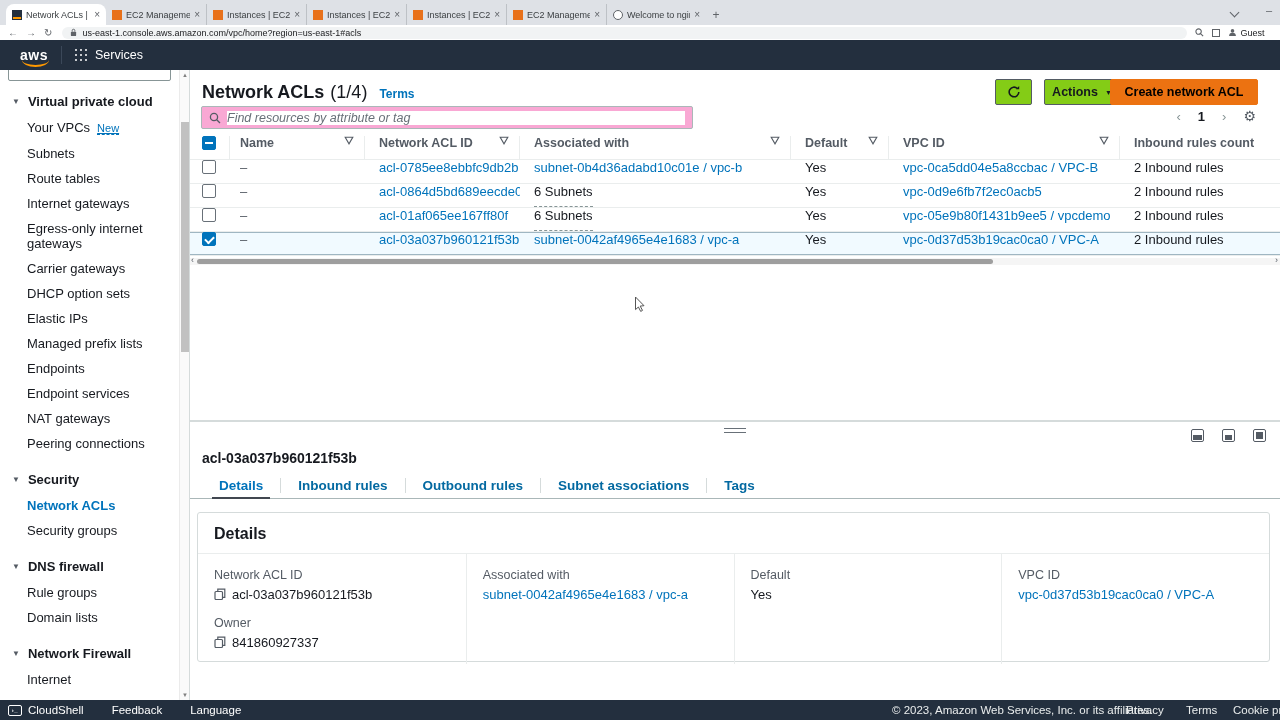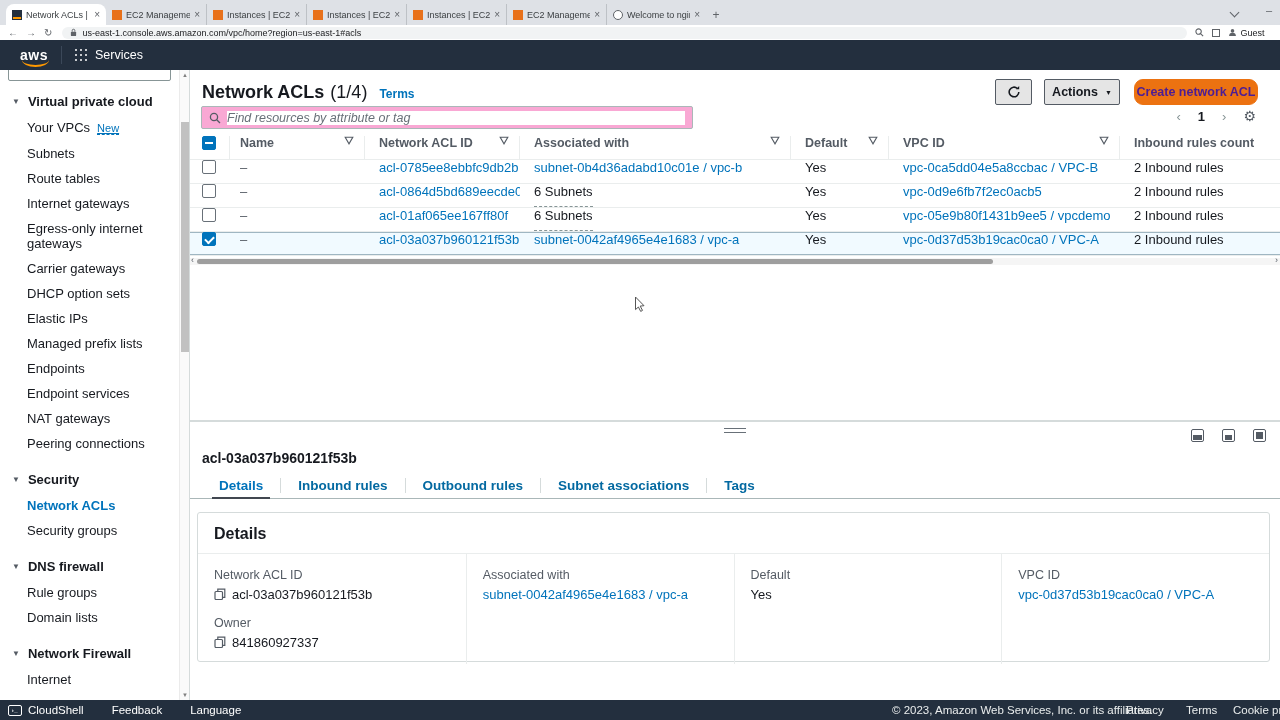--- a/index.html
+++ b/index.html
@@ -62,24 +62,24 @@
   .badge-new { color:#0073bb; font-size:11px; margin-left:7px; border-bottom:1px dashed #0073bb;text-decoration:underline; }
   .sb-scroll { position:absolute; top:0; right:0; bottom:0; width:10px; background:#fafafa; border-left:1px solid #ebebeb; }
   .sb-thumb { position:absolute; top:52px; left:1px; width:8px; height:230px; background:#c1c1c1; }
   .sb-arrow { position:absolute; left:2px; font-size:6px; color:#808080; }
 
   .content { flex:1; position:relative; background:#fff; }
   .page-hd { position:absolute; top:12px; left:12px; display:flex; align-items:baseline; gap:6px; }
   .page-title { font-size:18px; font-weight:bold; color:#16191f; }
   .page-count { font-size:18px; color:#16191f; font-weight:400; }
   .info-lnk { font-size:12px; color:#0073bb; font-weight:bold; margin-left:6px; }
-  .btn { position:absolute; top:9px; height:26px; border:1px solid #545b64; border-radius:2px; background:#e5e5e5; color:#16191f; font-weight:bold; font-size:12.5px; display:flex; align-items:center; justify-content:center; gap:7px; }
+  .btn { position:absolute; top:9px; height:26px; border:1px solid #545b64; border-radius:2px; background:#84cc16; color:#16191f; font-weight:bold; font-size:12.5px; display:flex; align-items:center; justify-content:center; gap:7px; }
   .btn-refresh { right:248px; width:37px; }
   .btn-actions { right:160px; width:76px; }
-  .btn-primary { right:22px; width:124px; background:#ec7211; border-color:#ec7211; color:#4c1d95;border-radius:9px; }
+  .btn-primary { right:22px; width:148px; background:#ec7211; border-color:#ec7211; color:#000000; }
   .filter-box { position:absolute; top:36px; left:11px; width:492px; height:23px; border:1px solid #aab7b8; border-radius:2px; background:#f9a8d4; display:flex; align-items:center; gap:6px; padding:0 7px; }
   .filter-box input { border:none; outline:none; flex:1; font-size:12.5px; font-style:italic; color:#545b64; font-family:"Liberation Sans",sans-serif; }
   .filter-box input::placeholder { color:#687078; font-style:italic; }
   .pager { position:absolute; top:38px; right:24px; display:flex; align-items:center; gap:17px; font-size:13px; color:#879596; }
   .pager .pg-num { color:#16191f; font-weight:bold; }
   .pager .gear { color:#545b64; font-size:14px; }
 
   
   .tbl { position:absolute; top:66px; left:0; right:0; }
   .trow, .thead { display:flex; align-items:center; height:24px; border-bottom:1px solid #eaeded; }

